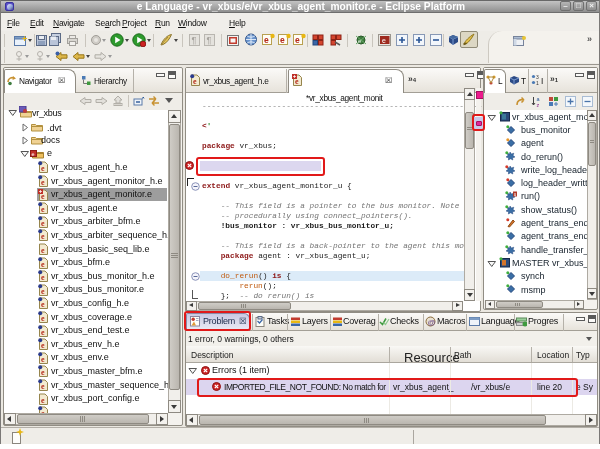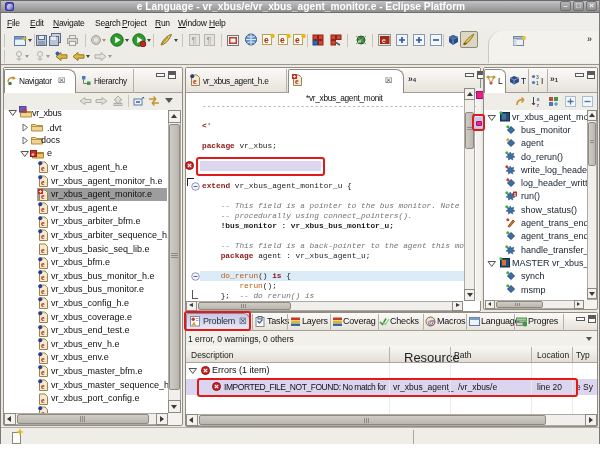--- a/index.html
+++ b/index.html
@@ -53,21 +53,21 @@
   <div class="winbtn" style="left:585px;">×</div>
 
   <div id="menubar"></div>
   <div class="mi" style="left:6px;"><u>F</u>ile</div>
   <div class="mi" style="left:29px;"><u>E</u>dit</div>
   <div class="mi" style="left:52px;"><u>N</u>avigate</div>
   <div class="mi" style="left:94px;">Se<u>a</u>rch</div>
   <div class="mi" style="left:121px;"><u>P</u>roject</div>
   <div class="mi" style="left:154px;"><u>R</u>un</div>
   <div class="mi" style="left:177px;"><u>W</u>indow</div>
-  <div class="mi" style="left:208px;"><u>H</u>elp</div>
+  <div class="mi" style="left:228px;"><u>H</u>elp</div>
 
   <div id="toolbar"></div>
   <div id="tbicons">
     <div class="tsep" style="left:3px;top:34px;height:13px;"></div>
 
     <svg class="ico" style="left:13px;top:34px;" width="14" height="13">
       <rect x="0.5" y="2.5" width="11" height="9" fill="#eaf2fb" stroke="#5a7aa8"></rect>
       <rect x="0.5" y="2.5" width="11" height="2.5" fill="#7d9cc4" stroke="#5a7aa8"></rect>
       <text x="8" y="8" font-size="9" fill="#e8b713" font-weight="bold">+</text>
     </svg>
@@ -756,21 +756,21 @@
     <path d="M2.8 2.8 L6.2 6.2 M6.2 2.8 L2.8 6.2" stroke="#fff" stroke-width="1.2"></path>
   </svg>
   <div class="abs" style="left:211px;top:365px;font-size:9px;">Errors (1 item)</div>
   <div class="abs" style="left:185px;top:379px;width:411px;height:16px;background:#dcd5ef;"></div>
   <svg class="ico" style="left:211px;top:382px;" width="9" height="9">
     <circle cx="4.5" cy="4.5" r="4" fill="#cc2222" stroke="#8e1212"></circle>
     <path d="M2.8 2.8 L6.2 6.2 M6.2 2.8 L2.8 6.2" stroke="#fff" stroke-width="1.2"></path>
   </svg>
   <div class="abs" style="left:223px;top:382px;font-size:8.5px;letter-spacing:-0.45px;white-space:nowrap;overflow:hidden;width:164px;">IMPORTED_FILE_NOT_FOUND: No match for i</div>
   <div class="abs" style="left:392px;top:382px;font-size:8.5px;">vr_xbus_agent_</div>
-  <div class="abs" style="left:457px;top:382px;font-size:8.5px;">/vr_xbus/e</div>
+  <div class="abs" style="left:470px;top:382px;font-size:8.5px;">/vr_xbus/e</div>
   <div class="abs" style="left:536px;top:382px;font-size:8.5px;">line 20</div>
   <div class="abs" style="left:575px;top:382px;font-size:8.5px;">e Sy</div>
   <div class="abs" style="left:388px;top:363px;width:1px;height:51px;background:#eceae4;"></div>
   <div class="abs" style="left:449px;top:363px;width:1px;height:51px;background:#eceae4;"></div>
   <div class="abs" style="left:530px;top:363px;width:1px;height:51px;background:#eceae4;"></div>
   <div class="abs" style="left:571px;top:363px;width:1px;height:51px;background:#eceae4;"></div>
   <div class="sb" style="left:185px;top:414px;width:411px;height:12px;"></div>
   <div class="abs" style="left:185px;top:414px;width:12px;height:12px;background:#f3f1ed;border:1px solid #8e8a82;box-sizing:border-box;"></div>
   <div class="sbarr" style="left:188px;top:417px;border-top:3px solid transparent;border-bottom:3px solid transparent;border-right:4.5px solid #3a3a3a;"></div>
   <div class="sbthumb sbthumbh" style="left:198px;top:415px;width:347px;height:10px;"></div>

